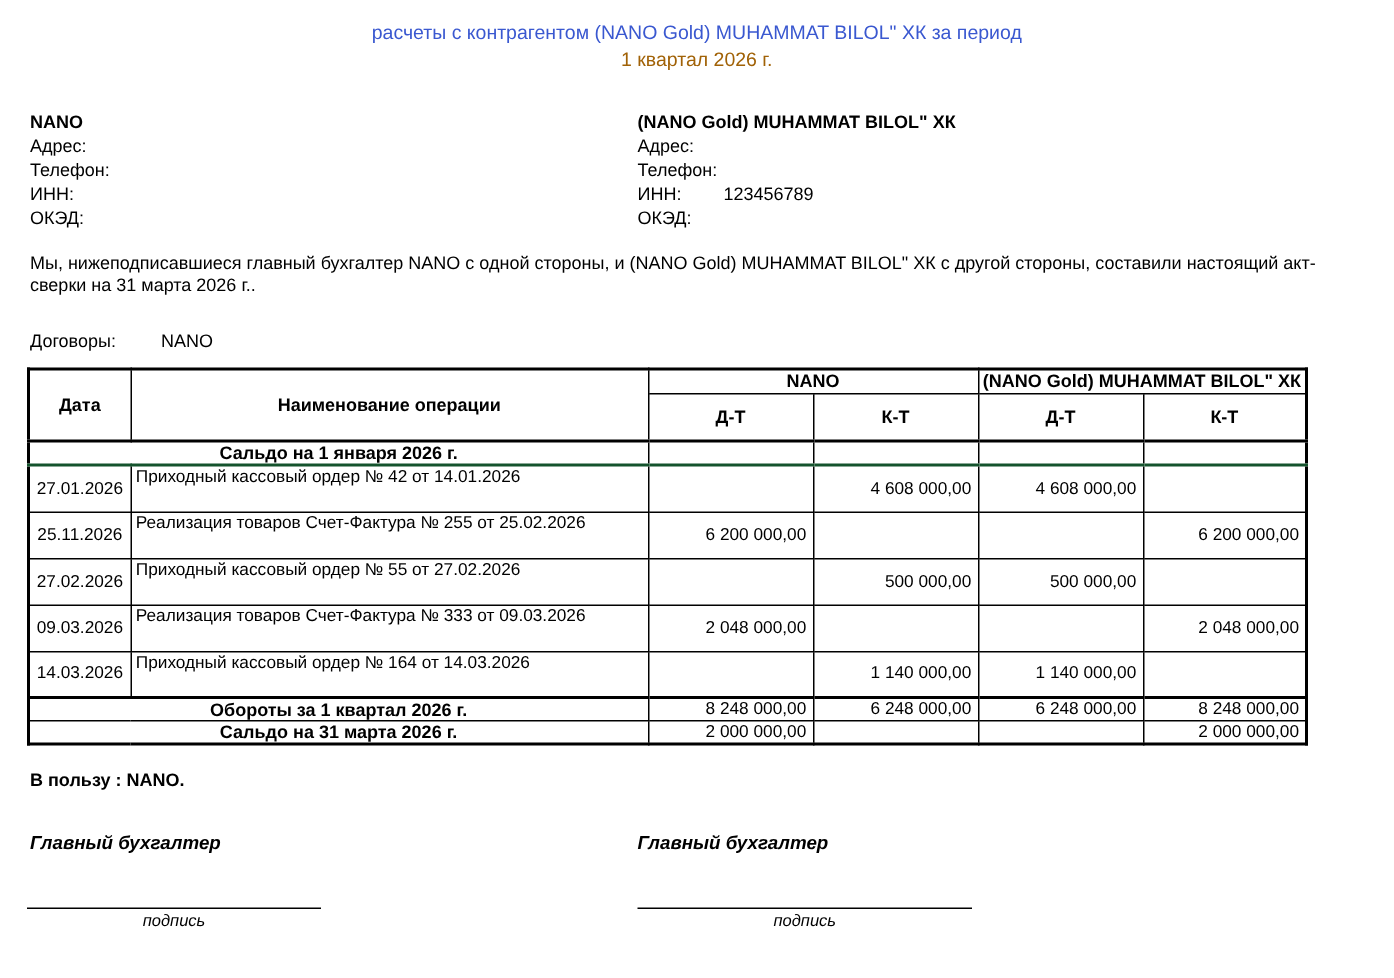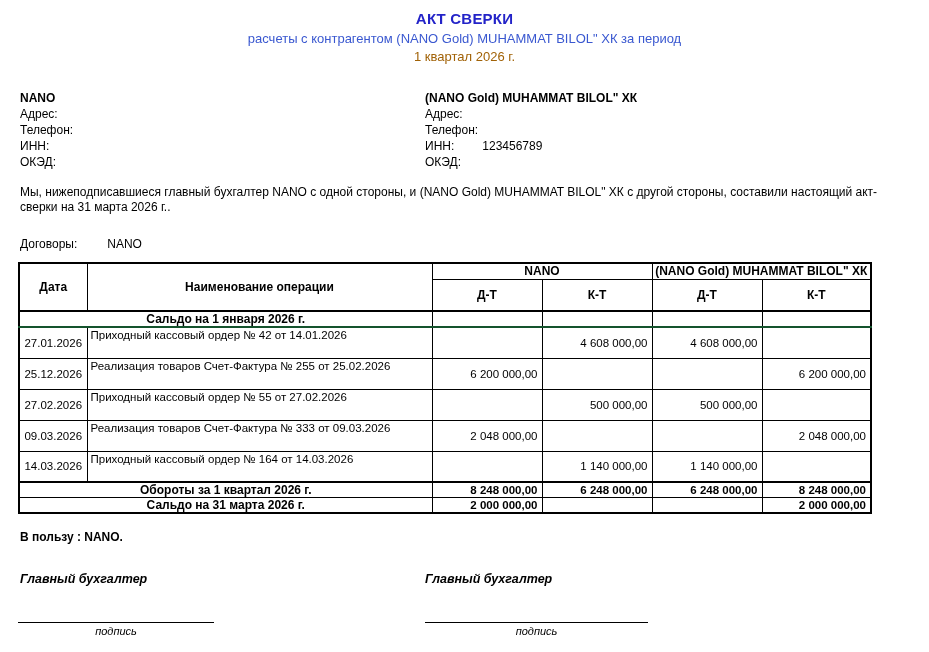--- a/index.html
+++ b/index.html
@@ -45,21 +45,21 @@
   tr.hrow1 th { height:16px; }
   tr.hrow2 th { height:32px; font-size:12px; }
   tr.balance-row td, tr.total-row td { height:15px; font-weight:bold; }
   tr.balance-row td { border-top:2px solid #000; border-bottom:2px solid #14532d; }
   tr.total-row.first td { border-top:2px solid #000; }
   td.label-merged { text-align:center; font-weight:bold; font-size:12px; }
   tr.data-row td { height:31px; }
   td.c-date { text-align:center; vertical-align:middle; }
   td.c-op { vertical-align:top; padding:1px 3px 0 3px; font-size:11.5px;margin-left:38px; }
   td.c-amt { text-align:right; vertical-align:middle; padding-right:4px; }
-  tr.total-row td.c-amt { font-weight:bold; }
+  tr.total-row td.c-amt { font-weight:normal; }
 
   
   .summary { margin-top:15px; padding-left:2px; font-weight:bold; line-height:16px; }
   .accountants { display:flex; margin-top:27px; padding-left:2px; }
   .accountant { font-weight:bold; font-style:italic; font-size:12.5px; }
   .accountant.left { width:405px; }
   .sign-blocks { display:flex; margin-top:36px; }
   .sign-block { }
   .sign-block.left { width:407px; }
   .sign-line { border-top:1.5px solid #000; }
@@ -68,21 +68,20 @@
   .sign-caption { font-style:italic; font-size:11px; text-align:center; margin-top:2px; }
   .sign-block.left .sign-caption { width:196px; }
   .sign-block.right .sign-caption { width:223px; }
 </style>
 </head>
 <body>
 
 <div class="page">
 
   <div class="doc-header">
-    <div class="doc-title">АКТ СВЕРКИ</div>
     <div class="doc-sub">расчеты с контрагентом (NANO Gold) MUHAMMAT BILOL" ХК за период</div>
     <div class="doc-sub2">1 квартал 2026 г.</div>
   </div>
 
   <div class="parties">
     <div class="party party-left">
       <div class="party-name">NANO</div>
       <div>Адрес:</div>
       <div>Телефон:</div>
       <div class="inn-line">
@@ -140,21 +139,21 @@
 
     <tr class="data-row">
       <td class="c-date">27.01.2026</td>
       <td class="c-op">Приходный кассовый ордер № 42 от 14.01.2026</td>
       <td class="c-amt"></td>
       <td class="c-amt">4 608 000,00</td>
       <td class="c-amt">4 608 000,00</td>
       <td class="c-amt"></td>
     </tr>
     <tr class="data-row">
-      <td class="c-date">25.12.2026</td>
+      <td class="c-date">25.11.2026</td>
       <td class="c-op">Реализация товаров Счет-Фактура № 255 от 25.02.2026</td>
       <td class="c-amt">6 200 000,00</td>
       <td class="c-amt"></td>
       <td class="c-amt"></td>
       <td class="c-amt">6 200 000,00</td>
     </tr>
     <tr class="data-row">
       <td class="c-date">27.02.2026</td>
       <td class="c-op">Приходный кассовый ордер № 55 от 27.02.2026</td>
       <td class="c-amt"></td>

